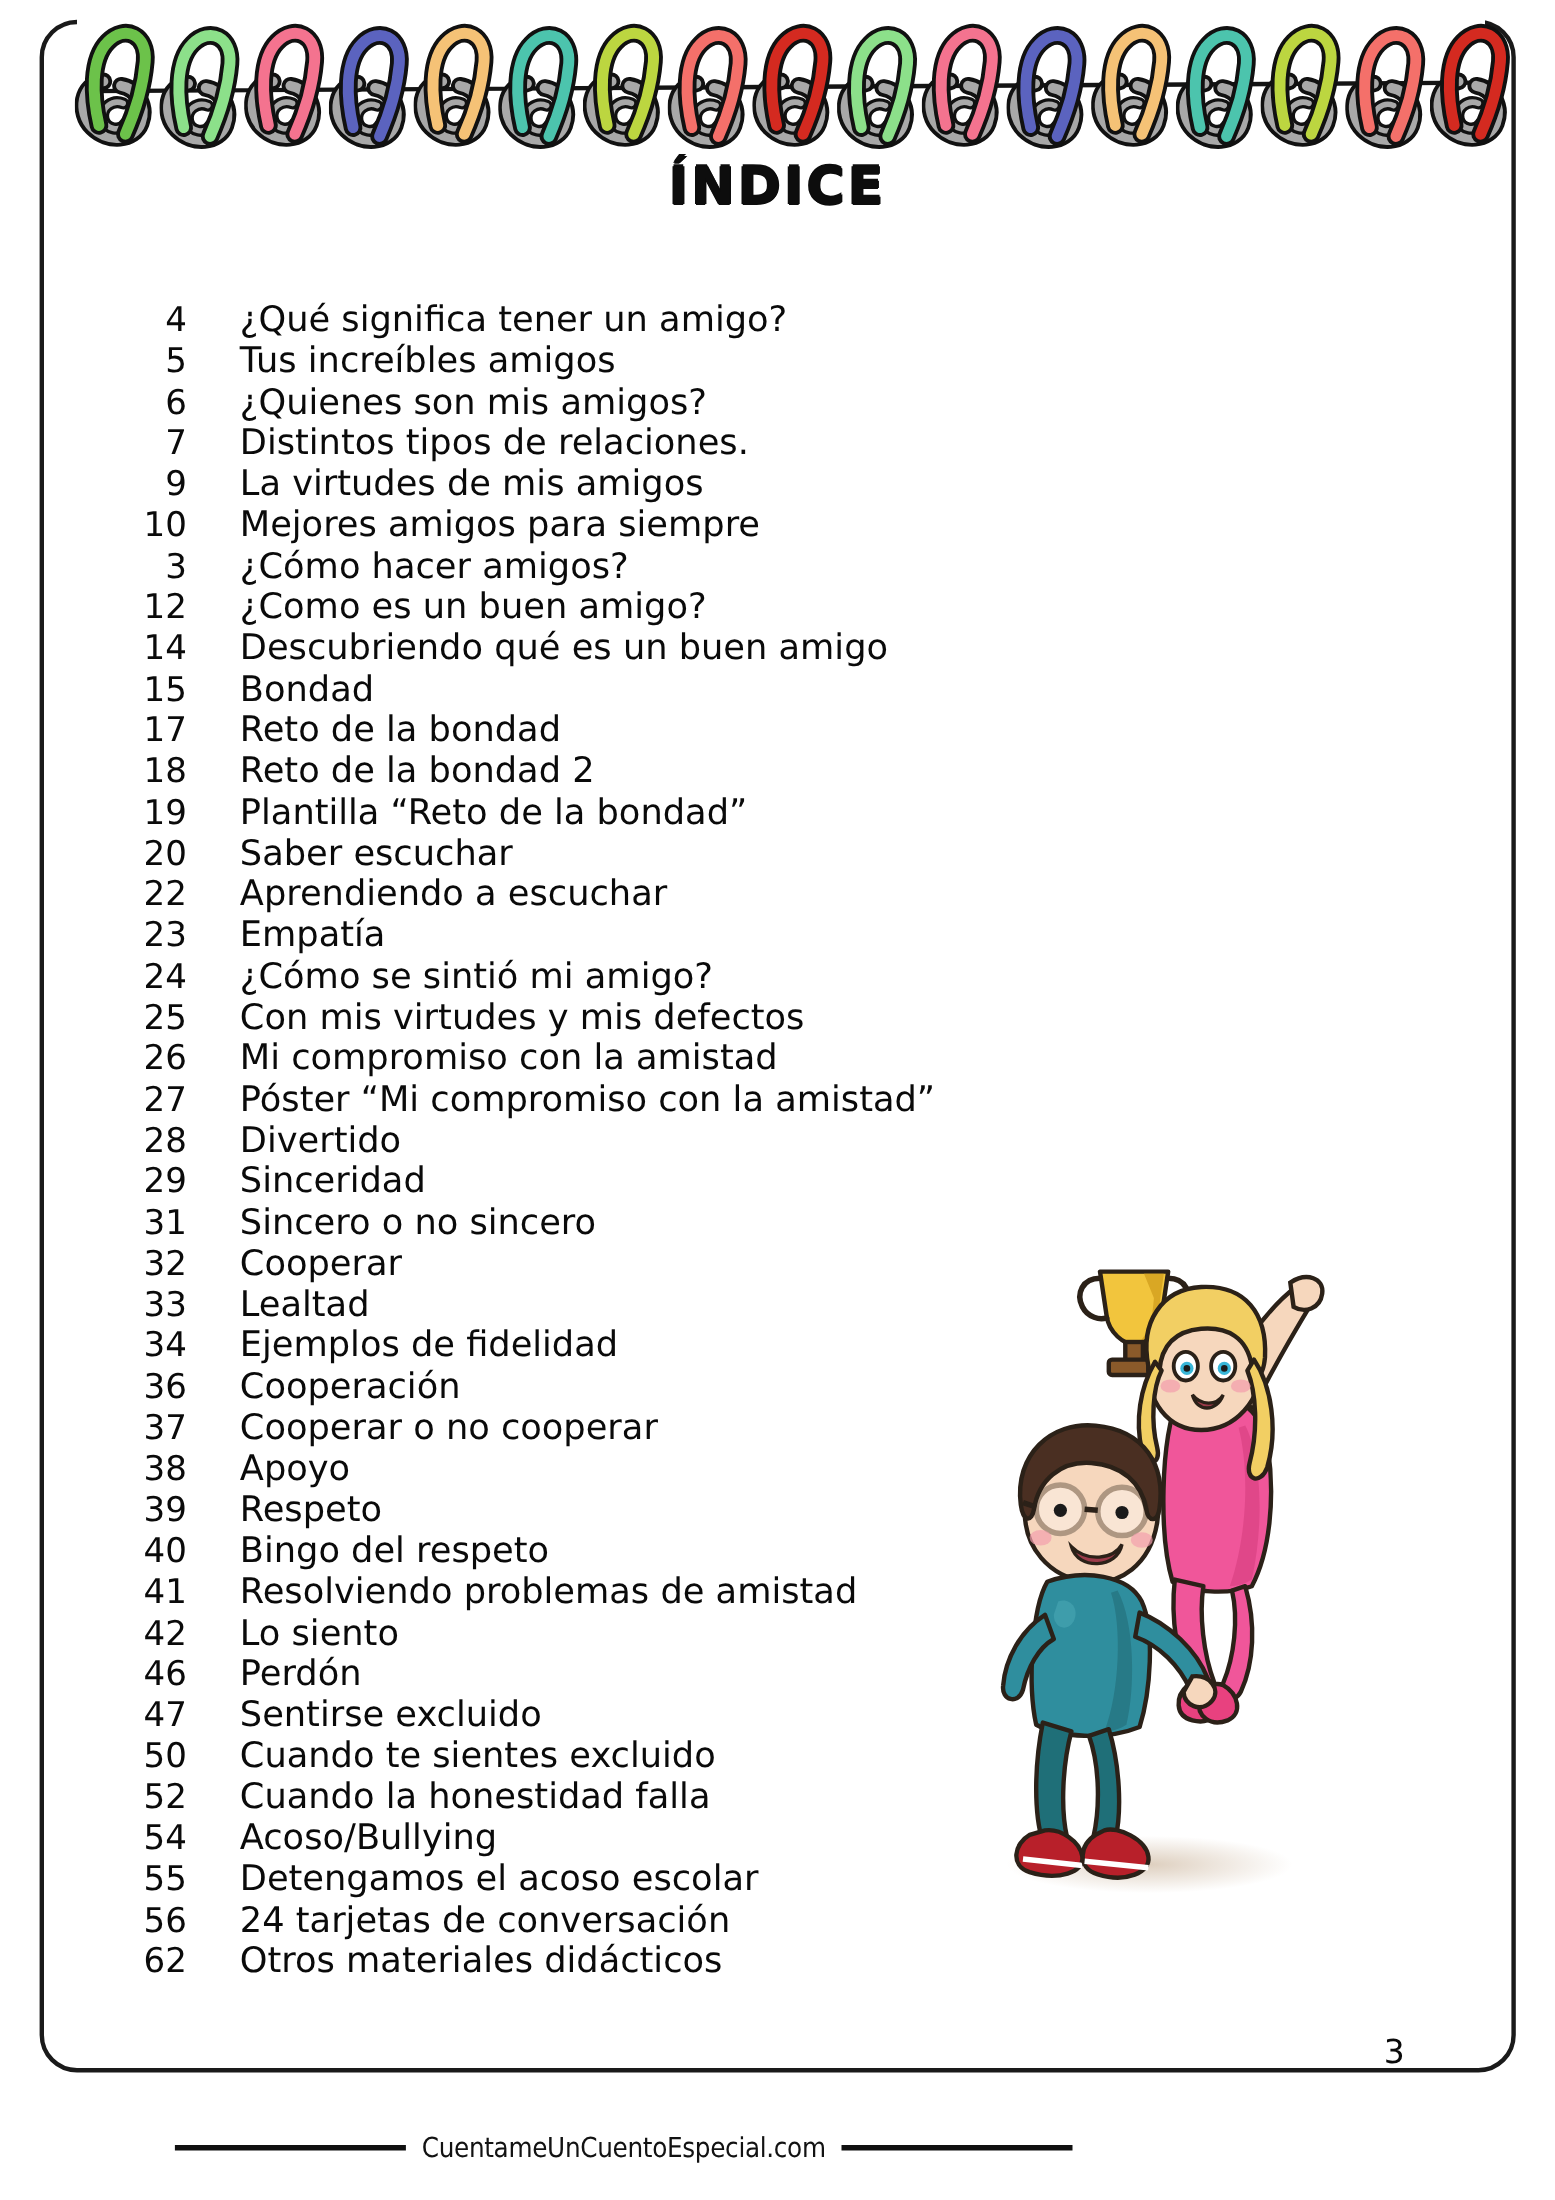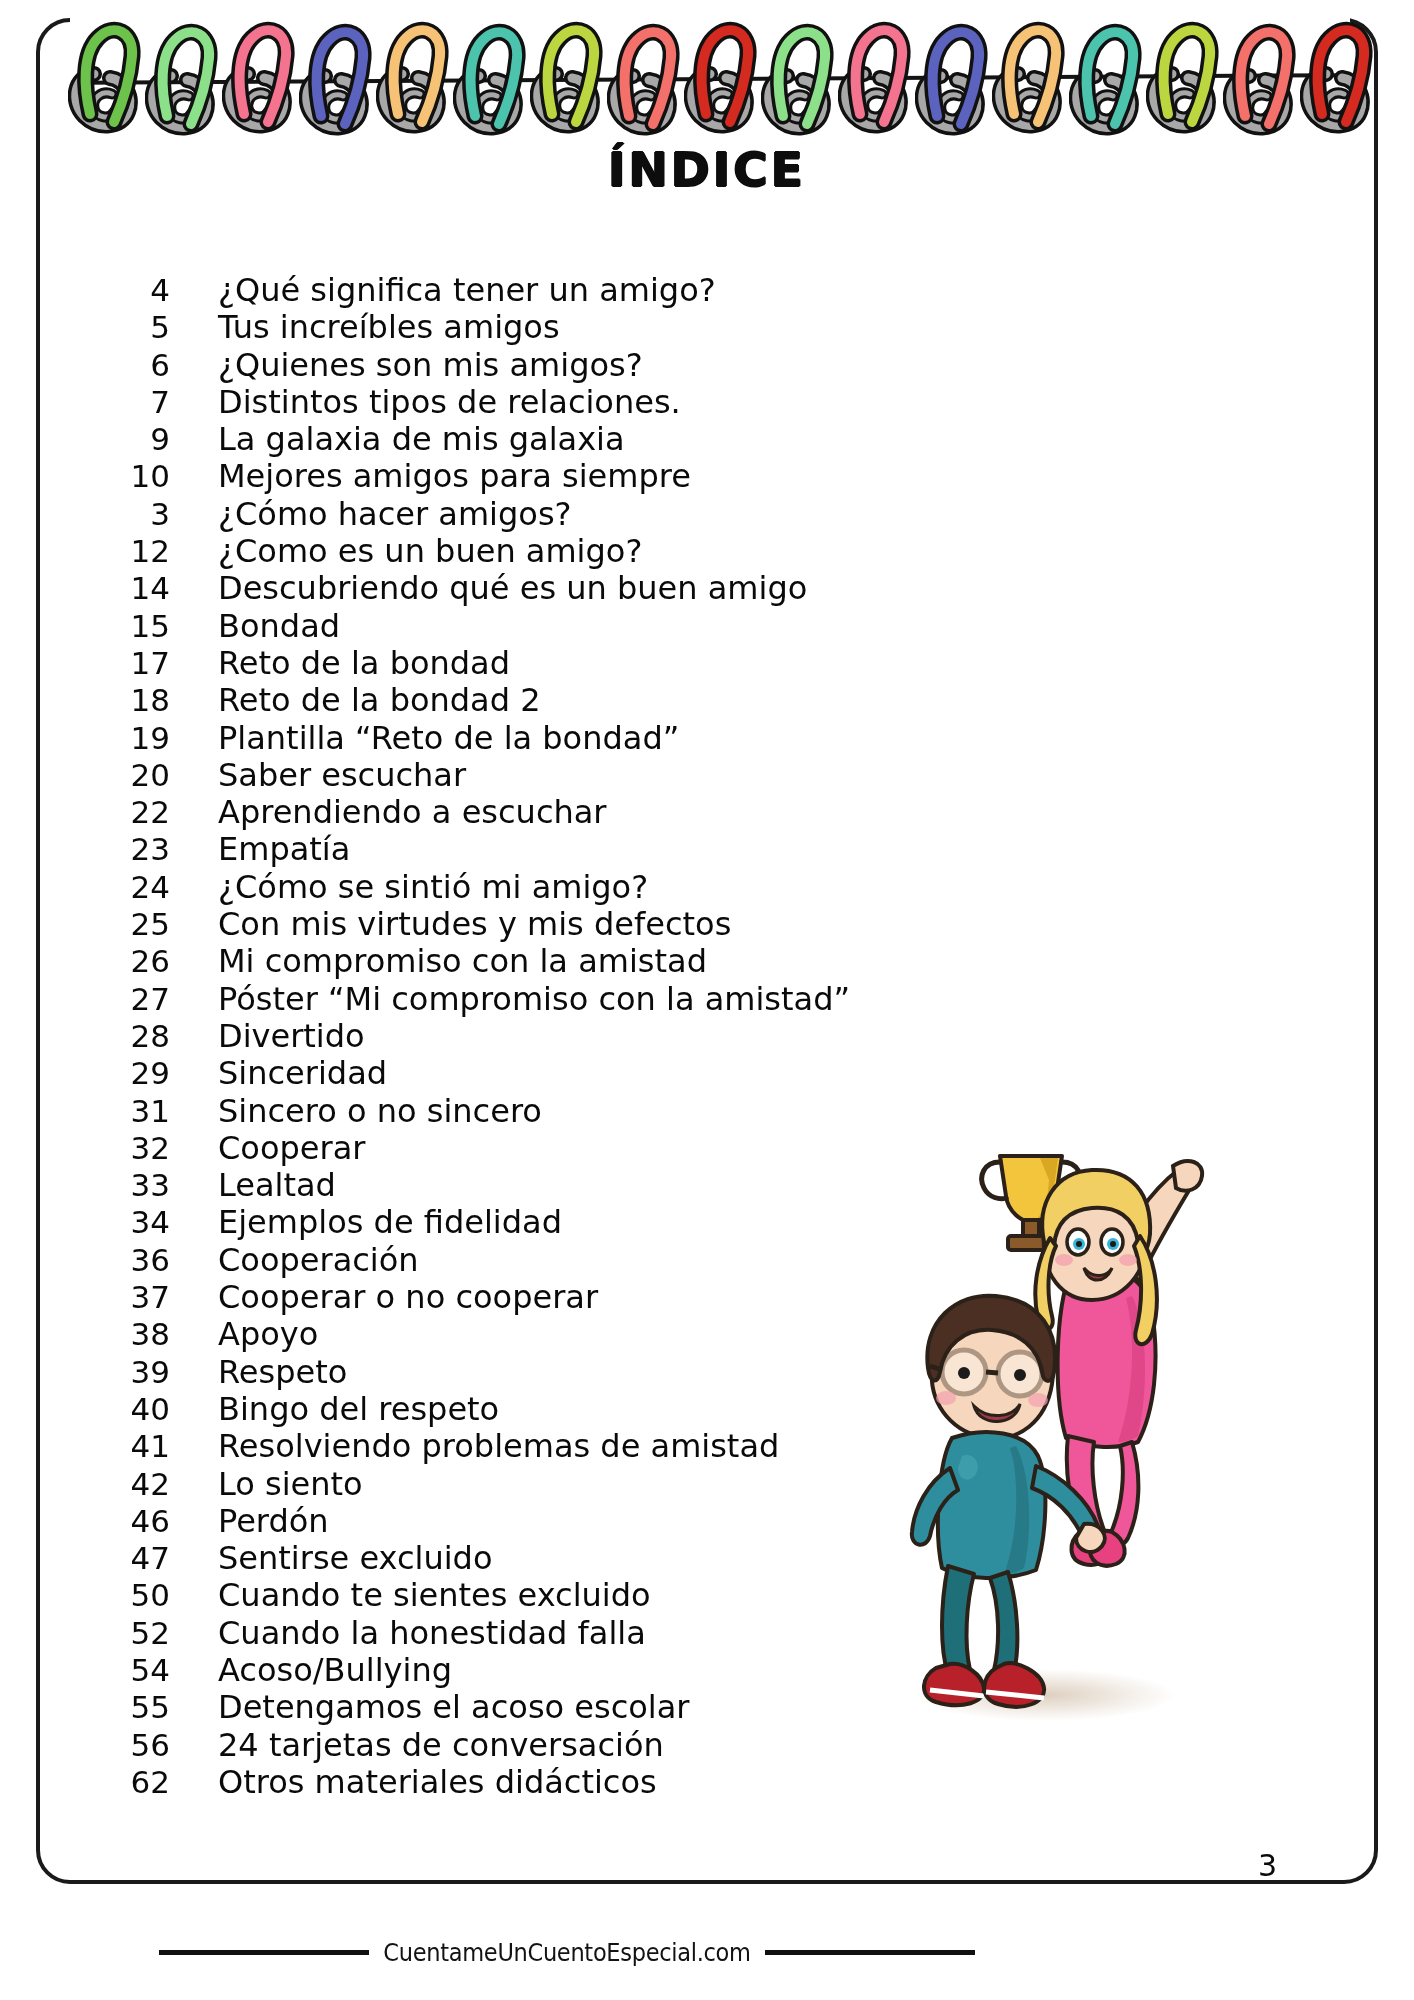--- a/index.html
+++ b/index.html
@@ -363,21 +363,21 @@
       <div class="toc-row">
         <span class="toc-num">6</span>
         <span class="toc-label">¿Quienes son mis amigos?</span>
       </div>
       <div class="toc-row">
         <span class="toc-num">7</span>
         <span class="toc-label">Distintos tipos de relaciones.</span>
       </div>
       <div class="toc-row">
         <span class="toc-num">9</span>
-        <span class="toc-label">La galaxia de mis galaxia</span>
+        <span class="toc-label">La virtudes de mis amigos</span>
       </div>
       <div class="toc-row">
         <span class="toc-num">10</span>
         <span class="toc-label">Mejores amigos para siempre</span>
       </div>
       <div class="toc-row">
         <span class="toc-num">3</span>
         <span class="toc-label">¿Cómo hacer amigos?</span>
       </div>
       <div class="toc-row">

